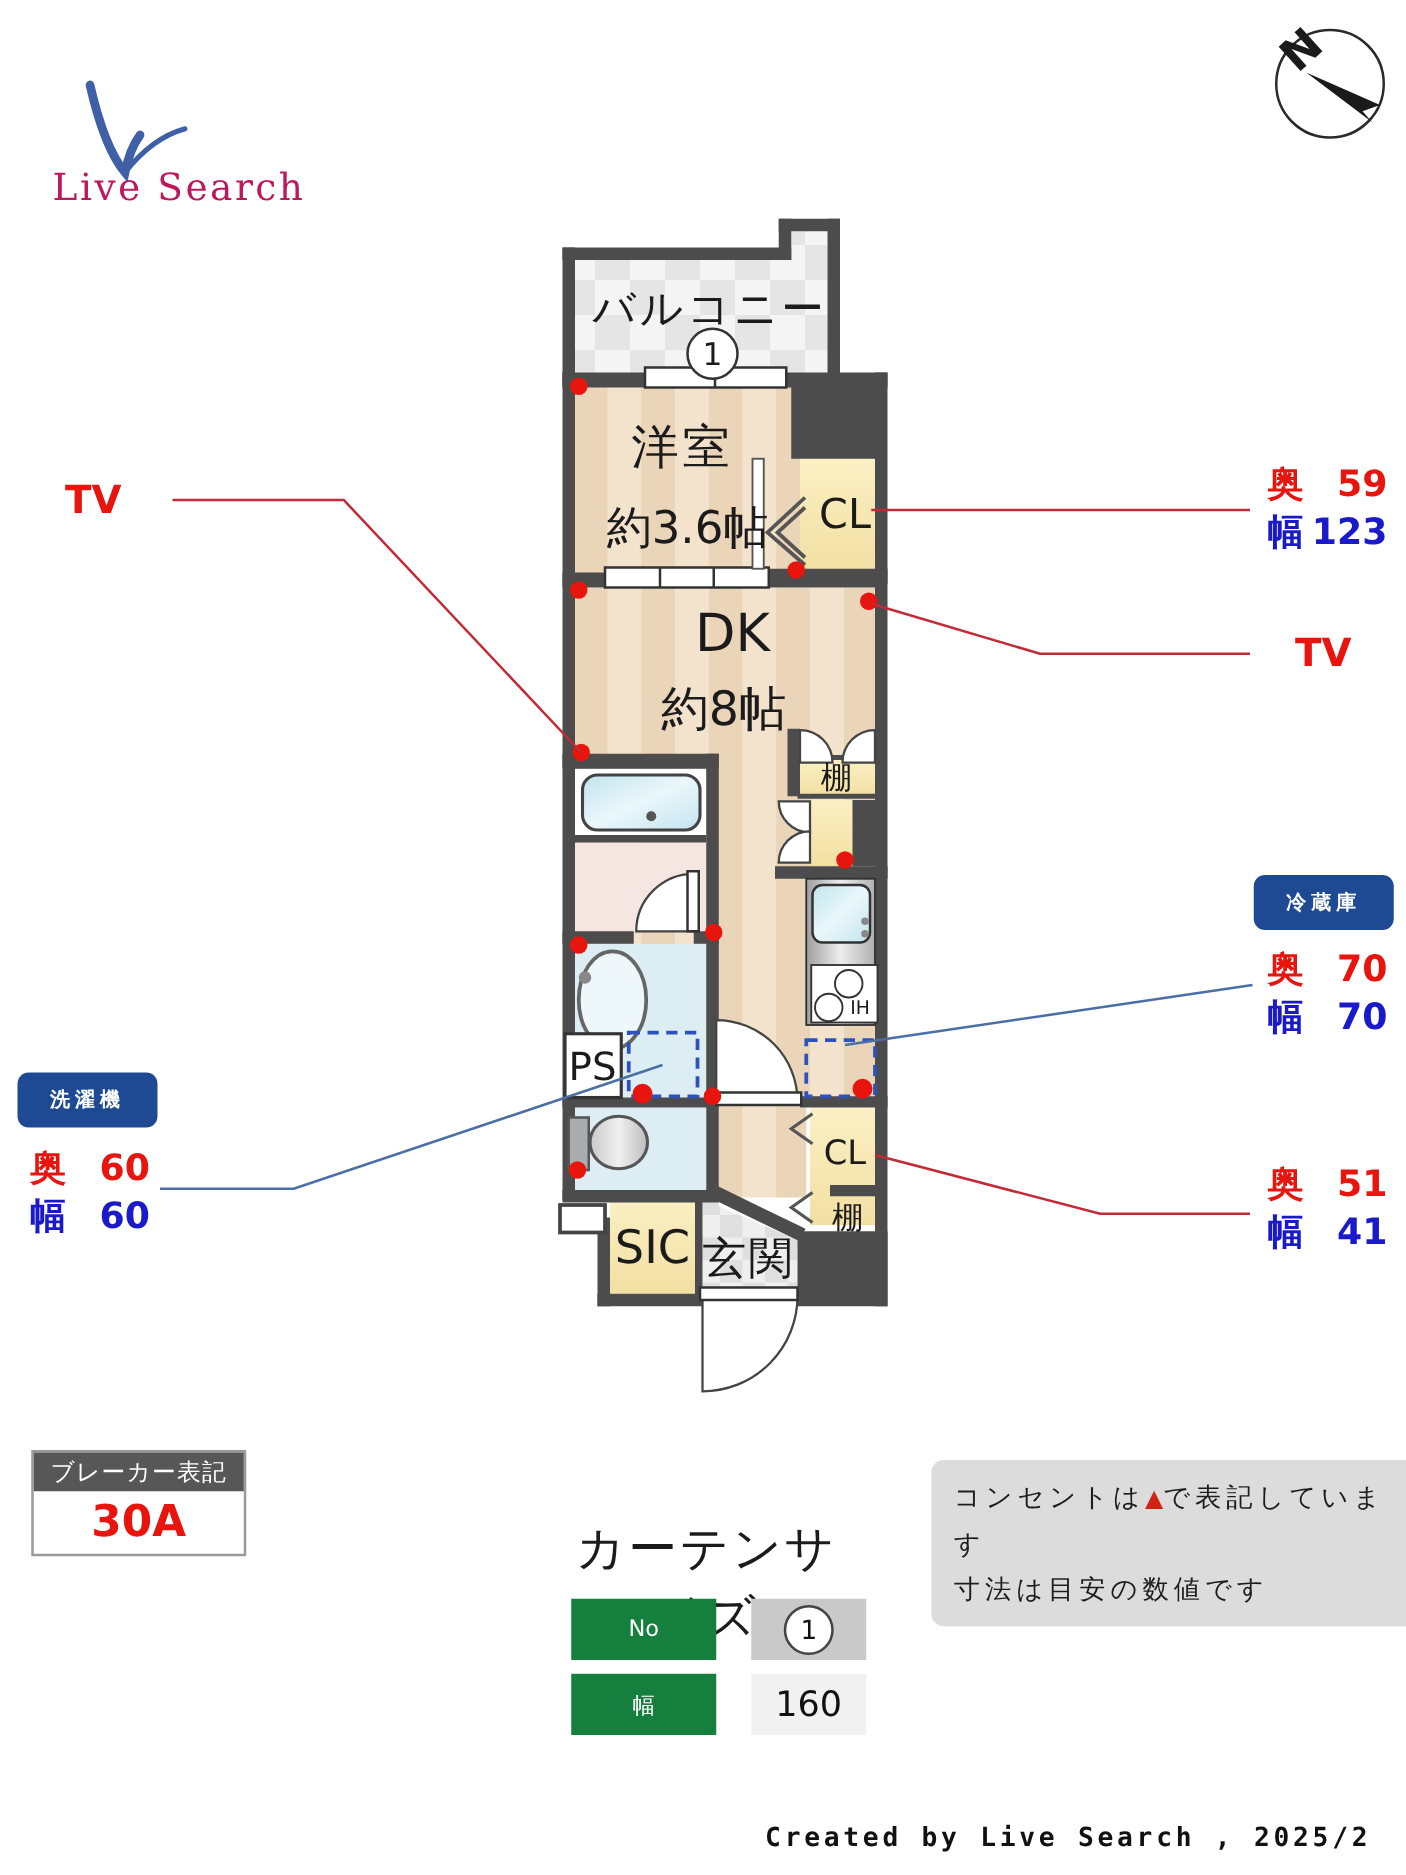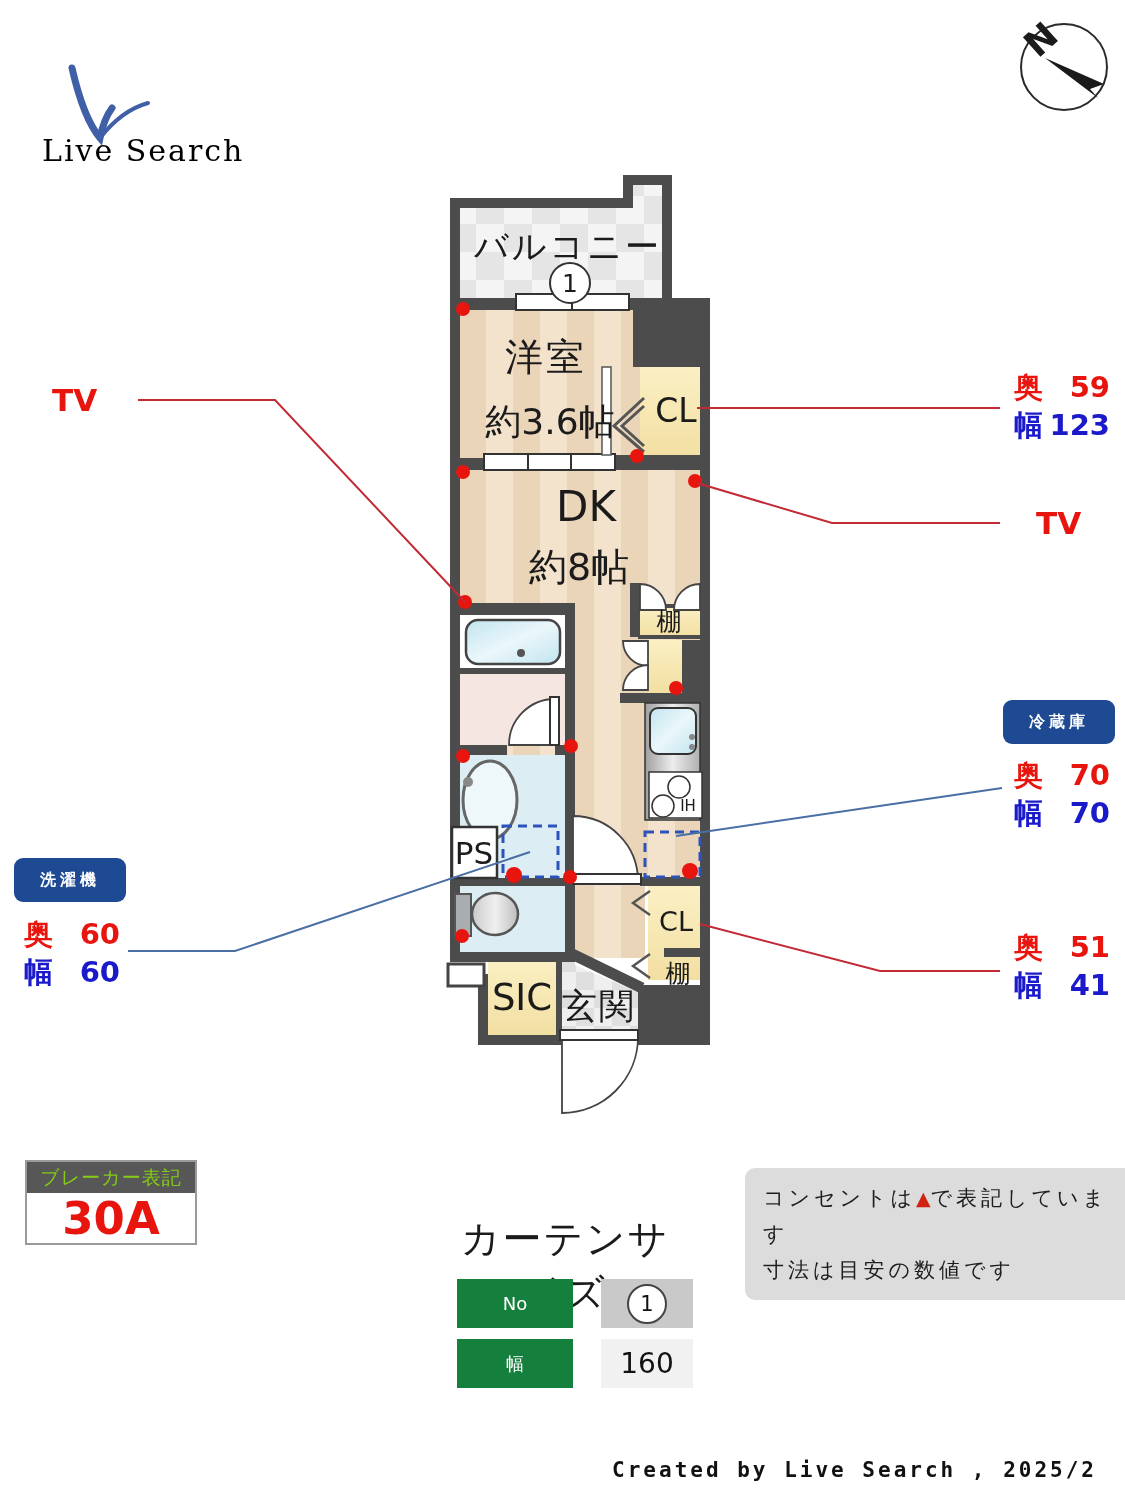--- a/index.html
+++ b/index.html
@@ -1,34 +1,34 @@
 <!DOCTYPE html>
 <html><head>
 <meta charset="utf-8">
 <style>
   html,body{margin:0;padding:0;}
   body{width:1125px;height:1500px;position:relative;background:#ffffff;
        font-family:"DejaVu Sans",sans-serif;overflow:hidden;}
   .abs{position:absolute;}
   svg text{font-family:"DejaVu Sans",sans-serif;fill:#1b1b1b;}
   
-  .logo-text{font-family:"DejaVu Serif",serif;color:#000000;font-size:30px;letter-spacing:2px;}
+  .logo-text{font-family:"DejaVu Serif",serif;color:#be185d;font-size:30px;letter-spacing:2px;}
   
   .tv{color:#e8150f;font-size:31px;font-weight:bold;}
   .dim-row{display:flex;justify-content:space-between;width:96px;height:38px;
            font-size:29px;line-height:38px;font-weight:bold;}
   .red{color:#e8150f;} .blue{color:#1a1acb;}
   .badge{background:#1e4a94;color:#ffffff;border-radius:9px;width:112px;height:44px;
          display:flex;align-items:center;justify-content:center;font-size:16px;
          letter-spacing:4px;font-weight:bold;}
   
   .breaker{width:168px;border:2px solid #9a9a9a;background:#fff;}
-  .breaker-head{background:#575757;color:#84cc16;font-size:19px;letter-spacing:1px;
+  .breaker-head{background:#575757;color:#ffffff;font-size:19px;letter-spacing:1px;
                 height:31px;display:flex;align-items:center;justify-content:center;}
-  .breaker-val{color:#e8150f;font-size:45px;font-weight:bold;height:50px;
+  .breaker-val{color:#e8150f;font-size:35px;font-weight:bold;height:50px;
                display:flex;align-items:center;justify-content:center;}
   
   .curtain-title{font-size:39px;letter-spacing:2px;color:#1b1b1b;width:250px;text-align:center;}
   .c-row{display:flex;margin-bottom:11px;}
   .c-label{width:116px;height:49px;background:#15803d;color:#fff;font-size:18px;
            display:flex;align-items:center;justify-content:center;}
   .c-val{width:92px;height:49px;margin-left:28px;background:#f1f1f1;font-size:28px;
          display:flex;align-items:center;justify-content:center;color:#111;}
   .c-val.first{background:#c9c9c9;}
   .circle-num{width:36px;height:36px;border:2px solid #444;border-radius:50%;background:#fff;

